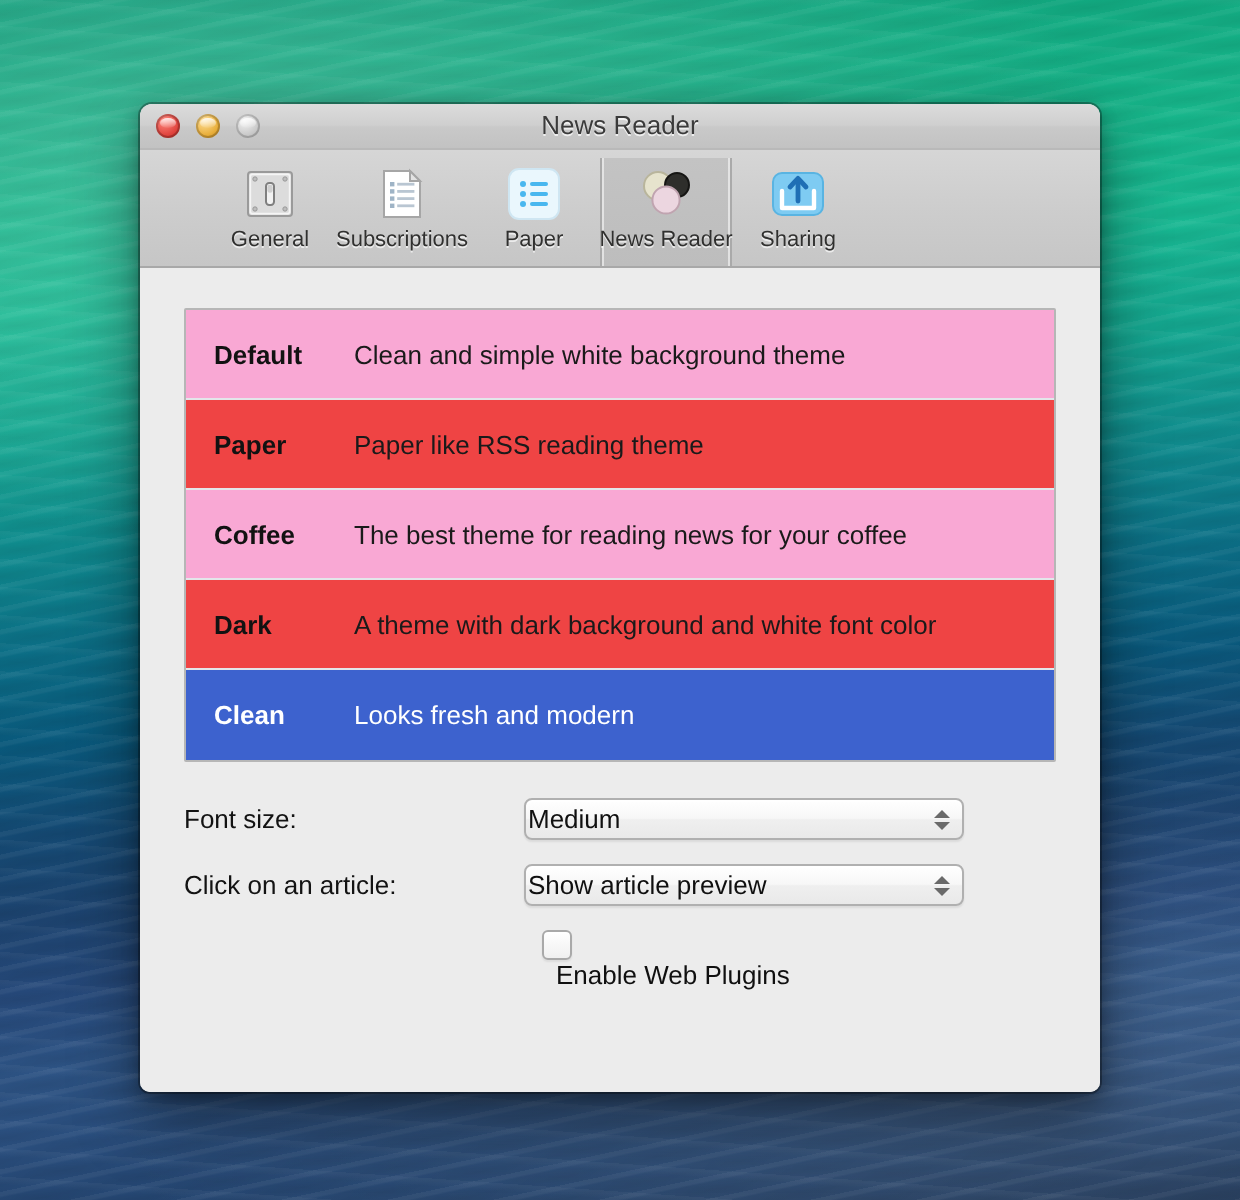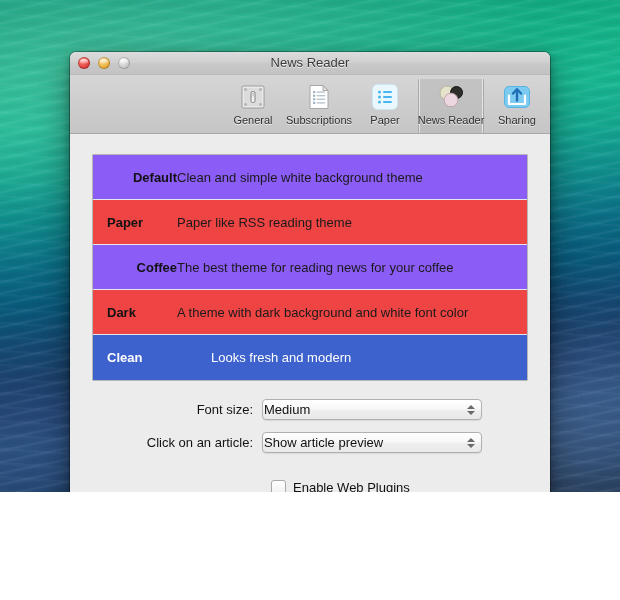--- a/index.html
+++ b/index.html
@@ -8,21 +8,21 @@
     width: 620px;
     height: 600px;
     overflow: hidden;
     font-family: "Liberation Sans", sans-serif;
   }
 
   
   #desktop {
     position: relative;
     width: 620px;
-    height: 492px;
+    height: 600px;
     background:
       linear-gradient(175deg,
         #0e9e7a 0%,
         #13ab82 8%,
         #17b58a 16%,
         #19b992 24%,
         #15a891 33%,
         #108b8e 42%,
         #0c6e86 50%,
         #0a5a7d 57%,
@@ -112,21 +112,21 @@
     font-family: "Liberation Sans", sans-serif;
   }
 
   
   .toolbar {
     flex: 0 0 auto;
     height: 59px;
     background: linear-gradient(to bottom, #d6d6d6 0%, #cdcdcd 50%, #c6c6c6 100%);
     border-bottom: 1px solid #a8a8a8;
     display: flex;
-    justify-content: flex-end;
+    justify-content: flex-start;
     align-items: flex-start;
     padding-top: 4px;
     box-sizing: border-box;
     padding-left: 32px;
   }
   .tb-item {
     width: 66px;
     height: 54px;
     display: flex;
     flex-direction: column;
@@ -173,22 +173,22 @@
     overflow: hidden;
   }
   .theme-row {
     display: flex;
     align-items: center;
     height: 45px;
     padding: 0 0 0 14px;
     box-sizing: border-box;
     border-bottom: 1px solid #e3e6ea;
   }
-  .theme-row:last-child { border-bottom: none; gap: 34px; }
-  .theme-row.odd  { background: #8b5cf6; text-align: right; }
+  .theme-row:last-child { border-bottom: none; }
+  .theme-row.odd  { background: #f9a8d4; }
   .theme-row.even { background: #ef4444; }
   .theme-row.selected {
     background: #3d62ce;
     border-bottom-color: #3d62ce;
   }
   .theme-name {
     width: 70px;
     font-size: 13px;
     font-weight: bold;
     color: #121212;
@@ -205,21 +205,20 @@
   .form {
     margin-top: 18px;
   }
   .form-row {
     display: flex;
     align-items: center;
     margin-bottom: 12px;
   }
   .form-label {
     width: 170px;
-    text-align: right;
     padding-right: 9px;
     font-size: 13px;
     color: #131313;
     box-sizing: border-box;
     flex: 0 0 auto;
   }
   .popup {
     position: relative;
     width: 220px;
     height: 21px;
@@ -260,23 +259,24 @@
     padding-left: 9px;
     font-size: 11px;
     color: #1d1d1d;
     line-height: 14px;
     margin-top: -4px;
   }
 
   .check-row {
     margin-left: 170px;
     padding-left: 9px;
-    margin-top: 31px;
-    display: flex;
-    align-items: flex-end;
+    margin-top: 16px;
+    display: flex;
+    align-items: flex-start;
+    flex-direction: column;
   }
   .checkbox {
     width: 13px;
     height: 13px;
     border: 1px solid #a9a9a9;
     border-radius: 3px;
     background: linear-gradient(to bottom, #ffffff, #f0f0f0);
     box-shadow: 0 1px 1px rgba(0,0,0,0.07), inset 0 1px 0 rgba(255,255,255,0.9);
     flex: 0 0 auto;
   }

